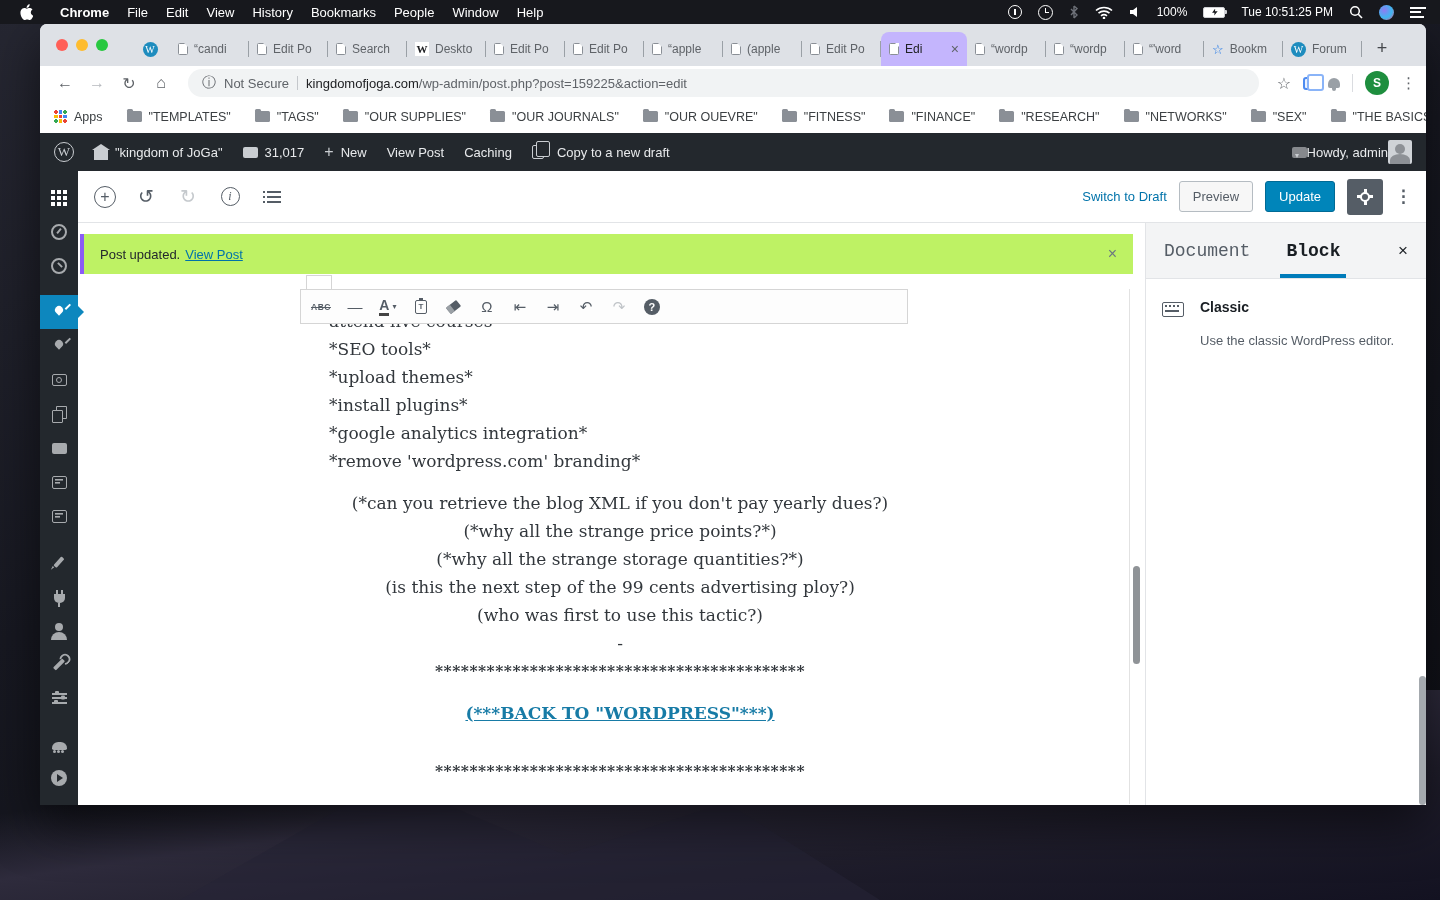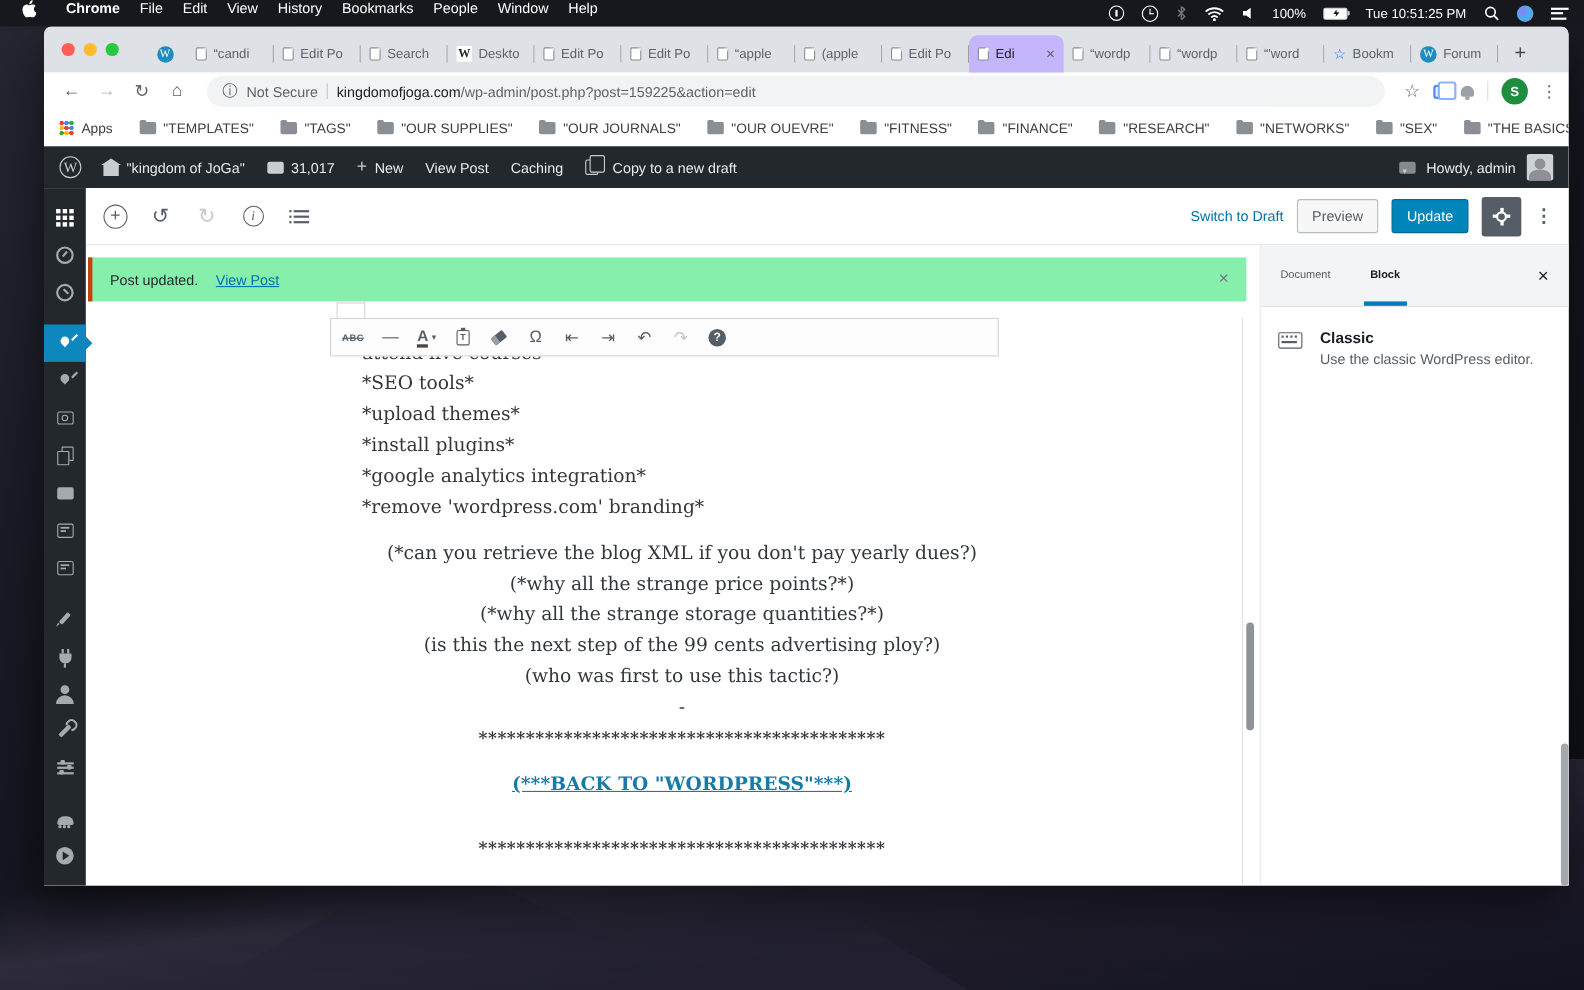--- a/index.html
+++ b/index.html
@@ -14,21 +14,21 @@
     background:linear-gradient(172deg, rgba(0,0,0,0) 30%, #2e2b3c 46%, #201e2c 68%, #131221 100%);
   }
   .mountains::after{
     content:""; position:absolute; left:180px; bottom:0; width:700px; height:150px;
     background:#272536; clip-path:polygon(0 100%, 30% 20%, 55% 70%, 78% 35%, 100% 100%);
     opacity:.55;
   }
   
   .menubar {
     position:absolute; left:0; top:0; width:1440px; height:24px;
-    background:#17181d; display:flex; color:#fff;
+    background:#17181d; display:flex; align-items:center; color:#fff;
     font-size:13px; z-index:50;
   }
   .menubar .apple { margin:0 18px 0 20px; display:flex; }
   .menubar .mi { padding:0 9px; }
   .menubar .mi.app { font-weight:bold; }
   .mb-right { margin-left:auto; display:flex; align-items:center; gap:16px; padding-right:14px; }
   .mb-right .txt { font-size:12px; }
   .st-ico { display:inline-flex; align-items:center; justify-content:center; }
   .onep { width:14px; height:14px; border:1.5px solid #fff; border-radius:50%; position:relative; }
   .onep::after { content:""; position:absolute; left:5px; top:3px; width:2px; height:6px; background:#fff; }
@@ -107,21 +107,21 @@
       radial-gradient(circle 2px at 11px 6.5px,#4285f4 98%,transparent),
       radial-gradient(circle 2px at 2px 11px,#34a853 98%,transparent),
       radial-gradient(circle 2px at 6.5px 11px,#fbbc05 98%,transparent),
       radial-gradient(circle 2px at 11px 11px,#ea4335 98%,transparent); }
   .folder-ico { width:15px; height:11px; background:#8a8f96; border-radius:1.5px; position:relative; }
   .folder-ico::before { content:""; position:absolute; left:0; top:-2.5px; width:6px; height:3px; background:#8a8f96; border-radius:1.5px 1.5px 0 0; }
   
   .adminbar { height:38px; background:#23282d; display:flex; align-items:center; color:#e8eaec;
               font-size:13px; padding:0 14px; gap:20px; }
   .ab-item { display:flex; align-items:center; gap:7px; flex:none; }
-  .ab-right { margin-left:auto; display:flex; align-items:center; gap:10px; }
+  .ab-right { margin-left:auto; display:flex; align-items:center; }
   .wplogo { width:20px; height:20px; border:1.6px solid #c9cdd1; border-radius:50%; color:#c9cdd1;
             font-family:"Liberation Serif",serif; font-size:13px; display:flex; align-items:center; justify-content:center; }
   .house { width:14px; height:10px; background:#c9cdd1; position:relative; margin-top:5px; }
   .house::before{ content:""; position:absolute; left:-2px; top:-6px; border-left:9px solid transparent; border-right:9px solid transparent; border-bottom:6px solid #c9cdd1; }
   .bubble { width:15px; height:11px; background:#c9cdd1; border-radius:2px; position:relative; }
   .bubble::after { content:""; position:absolute; left:3px; bottom:-4px; border:4px solid transparent; border-top-color:#c9cdd1; border-left-width:2px; border-right-width:2px; }
   .plus { font-size:16px; color:#c9cdd1; }
   .copy-ico { width:12px; height:14px; border:1.5px solid #c9cdd1; border-radius:2px; position:relative; }
   .copy-ico::after { content:""; position:absolute; left:3px; top:-5px; width:12px; height:14px; border:1.5px solid #c9cdd1; border-radius:2px; background:#23282d; }
   .adm-avatar { width:24px; height:24px; background:#cfd3d7; border-radius:2px; position:relative; overflow:hidden; }
@@ -196,22 +196,22 @@
   .gear { width:16px; height:16px; position:relative; }
   .gear::before { content:""; position:absolute; inset:3px; border:2.6px solid #fff; border-radius:50%; }
   .gear::after { content:""; position:absolute; inset:0;
       background:
        linear-gradient(#fff,#fff) 6.5px 0/3px 4px no-repeat, linear-gradient(#fff,#fff) 6.5px 12px/3px 4px no-repeat,
        linear-gradient(#fff,#fff) 0 6.5px/4px 3px no-repeat, linear-gradient(#fff,#fff) 12px 6.5px/4px 3px no-repeat; }
   .eh-kebab { color:#555d66; font-size:17px; font-weight:bold; }
   
   .contentrow { flex:1; display:flex; min-height:0; }
   .canvas { flex:1; position:relative; background:#fff; overflow:hidden; }
-  .notice { position:absolute; left:2px; top:11px; right:12px; height:40px; background:#86efac;
-            border-left:4px solid #c2410c; display:flex; align-items:center; padding:0 16px; font-size:13px; color:#23282d; gap:16px; }
+  .notice { position:absolute; left:2px; top:11px; right:12px; height:40px; background:#bef264;
+            border-left:4px solid #8b5cf6; display:flex; align-items:center; padding:0 16px; font-size:13px; color:#23282d; gap:5px; }
   .notice .nlink { color:#0073aa; text-decoration:underline; }
   .notice .nclose { margin-left:auto; color:#6c7781; font-size:16px; }
   .block { position:absolute; left:222px; top:0; width:608px; }
   .tb-sliver { position:absolute; left:6px; top:52px; width:26px; height:15px; background:#fff;
                border:1px solid #d5d5d5; border-bottom:none; }
   .mce-toolbar { position:absolute; left:0; top:66px; width:608px; height:35px; background:#fdfdfd;
                  border:1px solid #d5d5d5; display:flex; align-items:center; padding:0 10px; gap:15px; z-index:3;
                  color:#555d66; }
   .mce-b { display:flex; align-items:center; justify-content:center; min-width:18px; height:22px; font-size:15px; }
   .mce-strike { font-size:8.5px; font-weight:bold; text-decoration:line-through; letter-spacing:.5px; }
@@ -233,32 +233,32 @@
   .doc p.center { text-align:center; }
   .doc p.gap { margin-top:14px; }
   .doc p.stars { text-align:center; font-weight:bold; letter-spacing:0.5px; font-size:15.5px; }
   .doc p.linkline { text-align:center; font-weight:bold; height:30px; margin-top:14px; }
   .doc p.stars2 { margin-top:28px; }
   .doc .backlink { color:#177ba6; text-decoration:underline; }
   .canvas-scroll { position:absolute; right:5px; top:343px; width:7px; height:98px; border-radius:4px; background:#8f9397; }
   
   .panel { width:281px; border-left:1px solid #e2e4e7; display:flex; flex-direction:column; background:#fff; }
   .panel-tabs { height:56px; background:#f3f4f5; border-bottom:1px solid #e2e4e7; display:flex; align-items:center; position:relative; }
-  .ptab { font-size:10px; color:#555d66; padding:0 18px; height:100%; display:flex; align-items:center; }
+  .ptab { font-size:18px; color:#555d66; padding:0 18px; height:100%; display:flex; align-items:center;font-family:Liberation Mono, monospace; }
   .ptab.active { color:#191e23; font-weight:bold; position:relative; }
   .ptab.active::after { content:""; position:absolute; left:12px; right:12px; bottom:0; height:4px; background:#007cba; }
   .pclose { margin-left:auto; padding:0 18px; color:#191e23; font-size:17px; }
   .panel-card { padding:20px 16px; display:flex; gap:16px; align-items:flex-start; }
   .kb-ico { width:22px; height:15px; border:1.8px solid #555d66; border-radius:2px; position:relative; margin-top:3px; }
   .kb-ico::after { content:""; position:absolute; left:2px; top:2px; width:14px; height:7px;
       background:linear-gradient(#555d66,#555d66) 0 0/2px 2px, linear-gradient(#555d66,#555d66) 4px 0/2px 2px,
                  linear-gradient(#555d66,#555d66) 8px 0/2px 2px, linear-gradient(#555d66,#555d66) 12px 0/2px 2px,
                  linear-gradient(#555d66,#555d66) 0 5px/14px 2px; background-repeat:no-repeat; }
   .pc-title { font-size:14px; font-weight:bold; color:#191e23; }
-  .pc-desc { font-size:13px; color:#555d66; margin-top:4px; }
+  .pc-desc { font-size:13px; color:#555d66; margin-top:18px; }
   .win-scroll { position:absolute; right:0; top:652px; width:7px; height:129px; border-radius:4px; background:#a4a9ae; z-index:20; }
 </style>
 </head>
 <body>
 
 <div class="mountains"></div>
 
 <div class="menubar">
   <span class="apple">
     <svg width="13" height="16" viewBox="0 0 13 16">

